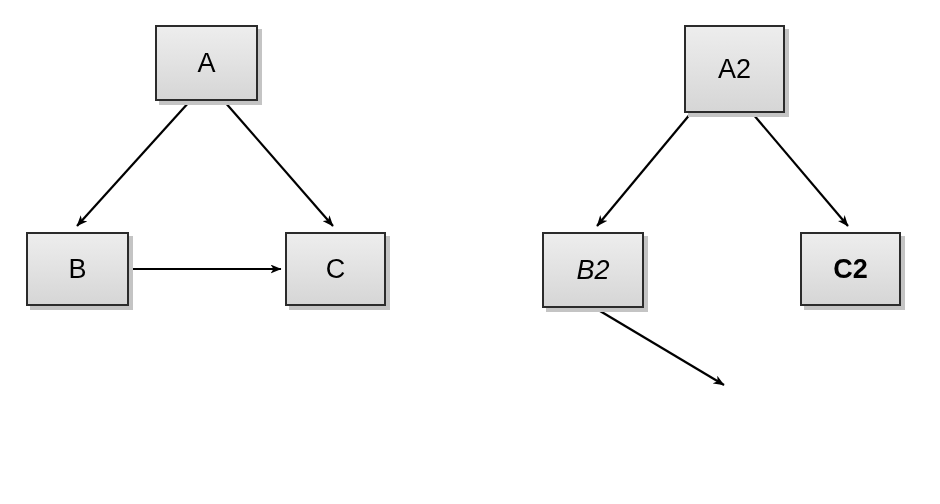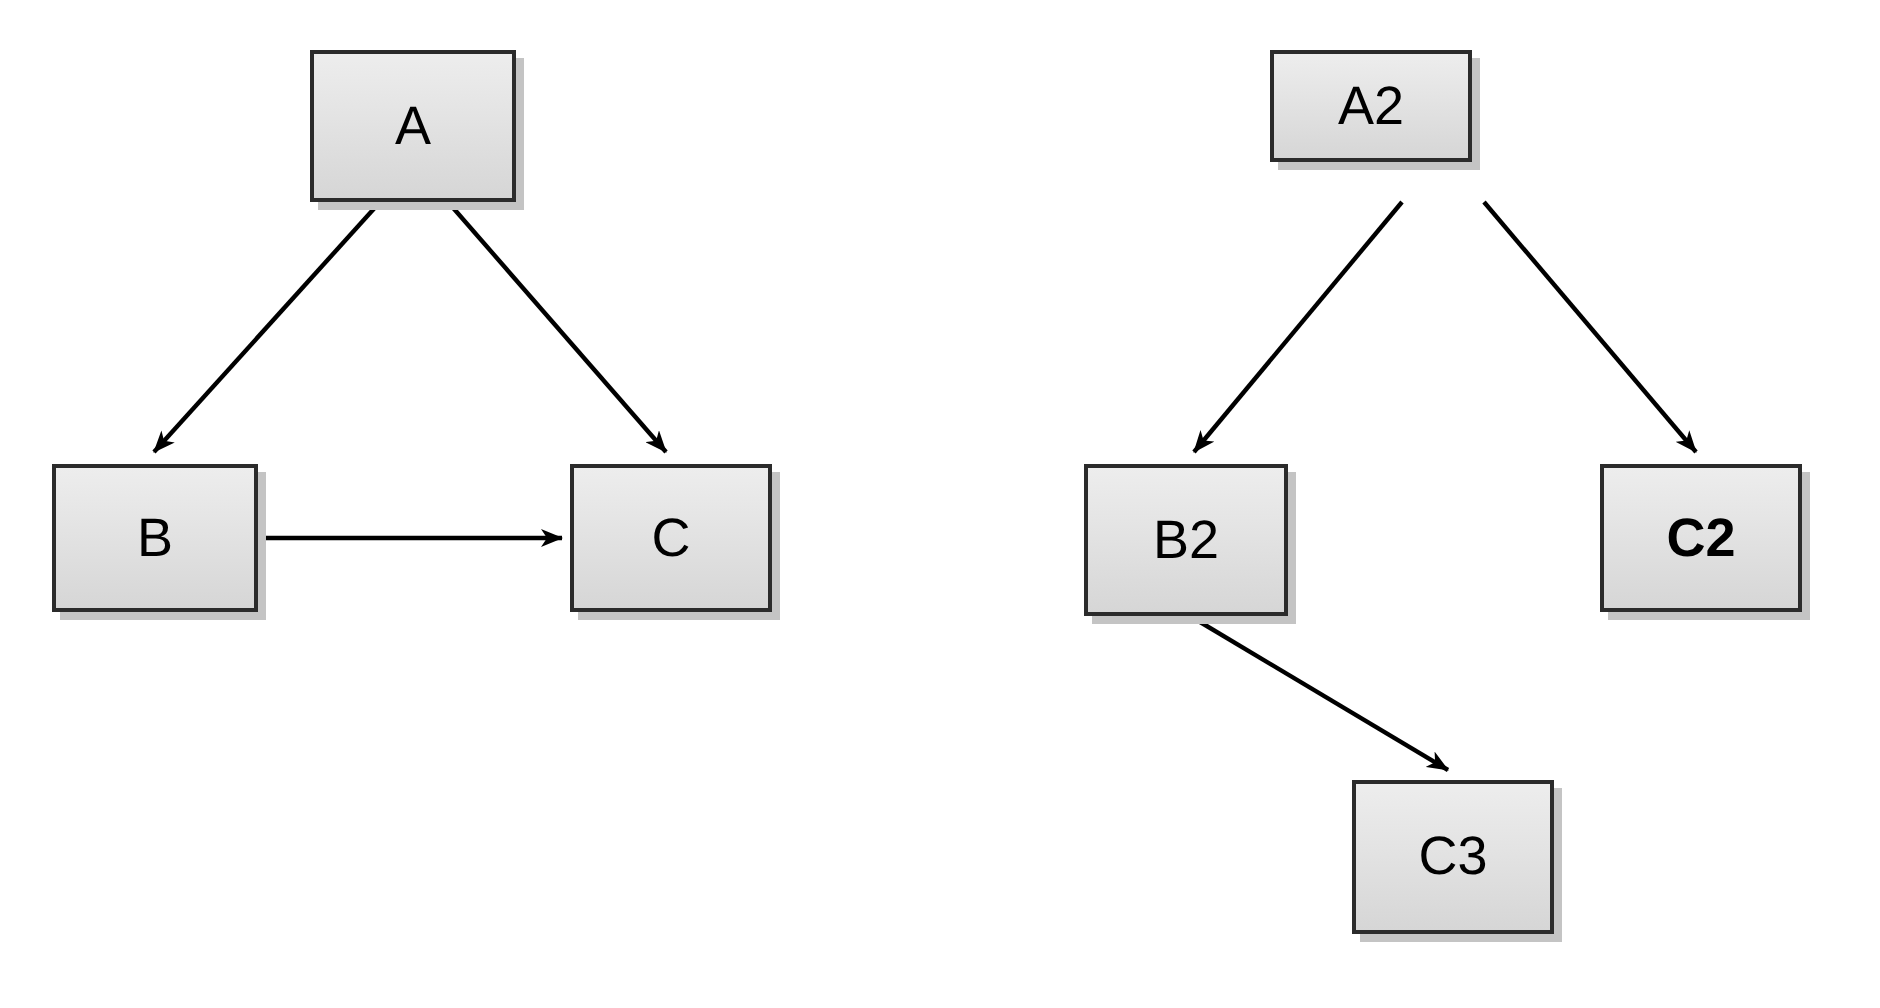--- a/index.html
+++ b/index.html
@@ -79,29 +79,26 @@
   </div>
 
   <div class="node-box" style="left:26px; top:232px; width:103px; height:74px;">
     <span class="node-label">B</span>
   </div>
 
   <div class="node-box" style="left:285px; top:232px; width:101px; height:74px;">
     <span class="node-label">C</span>
   </div>
 
-  <div class="node-box" style="left:635px; top:25px; width:101px; height:56px;text-align:right;">
+  <div class="node-box" style="left:684px; top:25px; width:101px; height:88px;text-align:right;">
     <span class="node-label">A2</span>
   </div>
 
-  <div class="node-box" style="left:542px; top:232px; width:102px; height:76px;">
+  <div class="node-box" style="left:542px; top:232px; width:102px; height:76px;font-style:italic;">
     <span class="node-label">B2</span>
   </div>
 
   <div class="node-box" style="left:800px; top:232px; width:101px; height:74px;font-weight:bold;">
     <span class="node-label">C2</span>
   </div>
 
-  <div class="node-box" style="left:676px; top:390px; width:101px; height:77px;">
-    <span class="node-label">C3</span>
-  </div>
 
 </div>
 
 </body></html>

